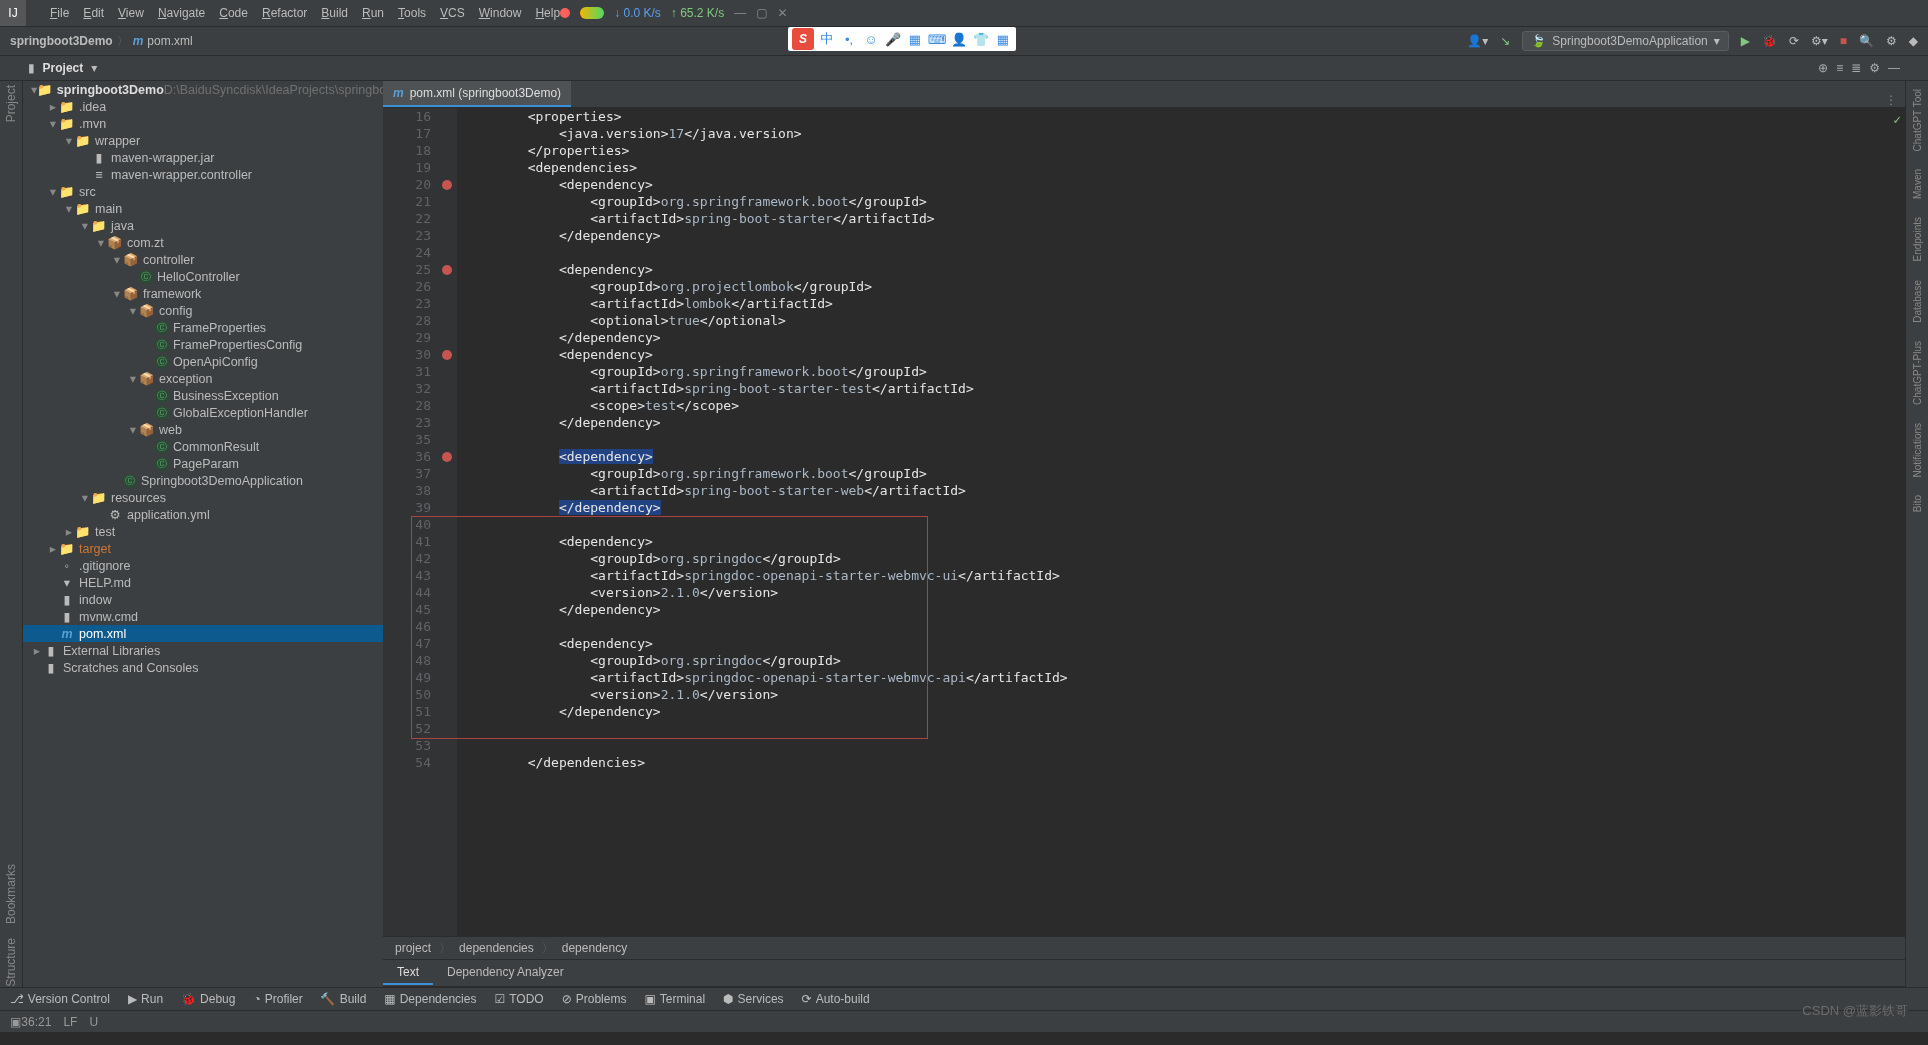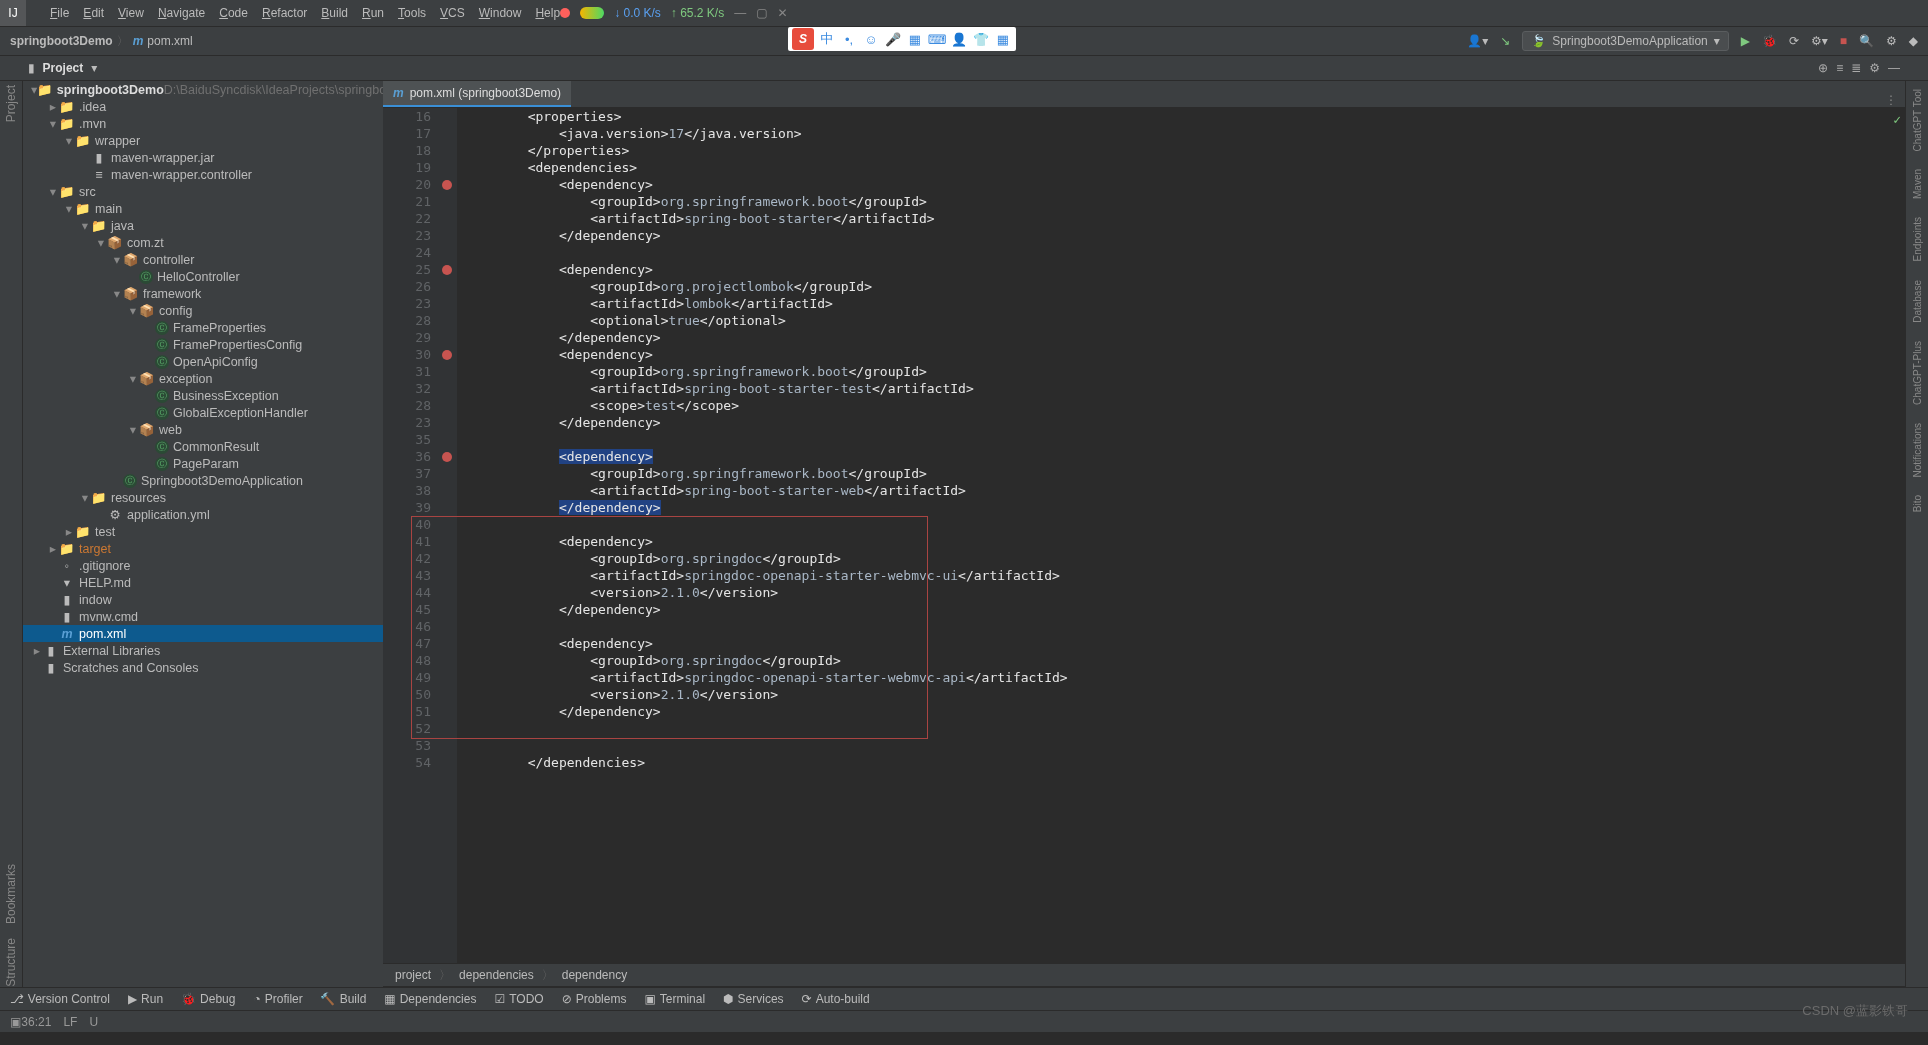--- a/index.html
+++ b/index.html
@@ -432,20 +432,24 @@
       <div class="redbox" id="redbox" style="top: 408px; left: 28px; width: 515px; height: 221px;"></div>
       <div style="position:absolute;right:4px;top:4px;color:#7fc97f">✓</div>
     </div>
     <div class="crumbbar" id="crumbbar">
         <span>project</span>
         <span class="sep">〉</span>
         <span>dependencies</span>
         <span class="sep">〉</span>
         <span>dependency</span>
       </div>
+    <div class="edittabs" id="edittabs">
+        <div class="etab act">Text</div>
+        <div class="etab">Dependency Analyzer</div>
+      </div>
   </div>
 
   <div class="rightgutter" id="rgut">
       <div class="vtext">ChatGPT Tool</div>
       <div class="vtext">Maven</div>
       <div class="vtext">Endpoints</div>
       <div class="vtext">Database</div>
       <div class="vtext">ChatGPT-Plus</div>
       <div class="vtext">Notifications</div>
       <div class="vtext">Bito</div>

